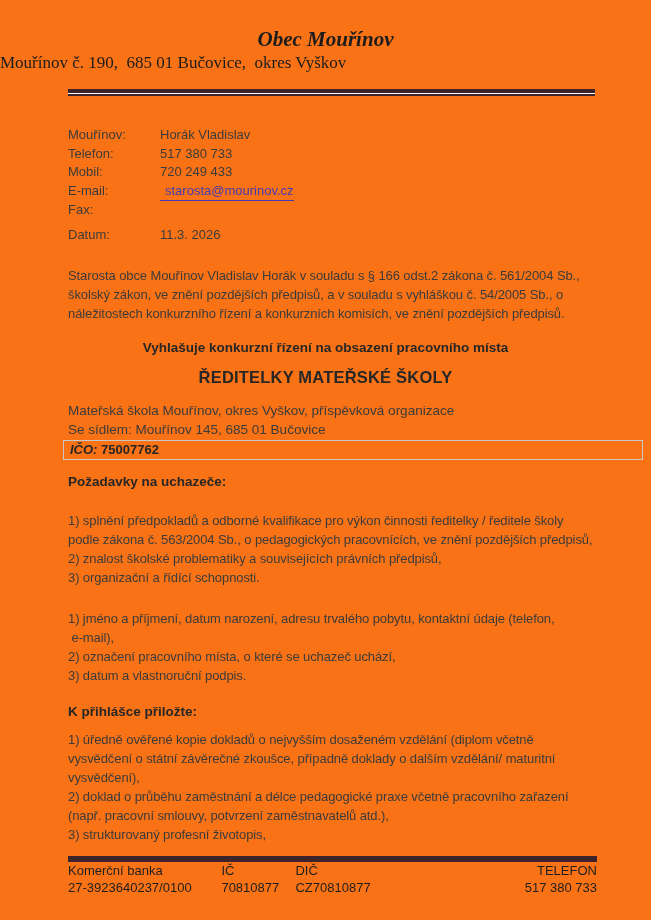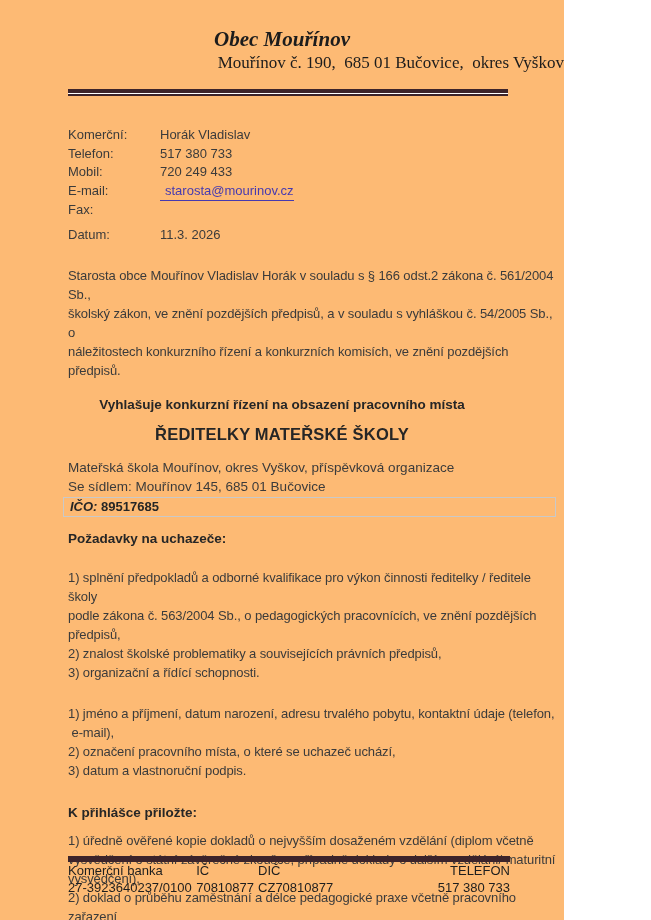--- a/index.html
+++ b/index.html
@@ -1,28 +1,28 @@
 <!DOCTYPE html>
 <html style="--accent: #3d242a; --link: #463ab0; --box_border: #c9c9c9;"><head>
 <meta charset="utf-8">
 <style>
   html,body { margin:0; padding:0; background:#ffffff; }
   .page {
-    position:relative; width:564px; height:920px; background:#fdba74;
+    position:relative; width:651px; height:920px; background:#f97316;
     font-family:"Liberation Sans","DejaVu Sans",sans-serif; color:#3b3b3b;
     overflow:hidden;
   }
   
   .doc-title {
     padding-top:27px; text-align:center;
     font-family:"Liberation Serif","DejaVu Serif",serif;
     font-weight:bold; font-style:italic; font-size:21px; line-height:24px; color:#1c1c1c;
   }
   .doc-subtitle {
-    text-align:right; font-family:"Liberation Serif","DejaVu Serif",serif;
+    text-align:left; font-family:"Liberation Serif","DejaVu Serif",serif;
     font-size:17px; line-height:23px; color:#1c1c1c; white-space:pre-wrap;
   }
   .double-rule {
     margin:15px 56px 0 68px; height:1px;
     border-top:4px solid var(--accent); border-bottom:2px solid var(--accent);
     background:#ffffff;
   }
   
   .contact { margin:30px 0 0 68px; font-size:13px; }
   .crow { display:flex; line-height:18.5px; }
@@ -41,21 +41,21 @@
   .position { margin-top:13px; text-align:center; font-weight:bold; font-size:16.5px; color:#262626; letter-spacing:0.2px; }
   .org-line  { margin:14px 0 0 68px; font-size:13.5px; line-height:19px; }
   .org-line2 { margin:0 0 0 68px; font-size:13.5px; line-height:19px; }
   .ico-box {
     margin:1px 8px 0 63px; border:1px solid var(--box_border);
     padding:1px 0 2px 6px; font-size:13px; font-weight:bold; color:#262626;
   }
   .ico-label { font-style:italic; }
   .sec-heading { margin:14px 0 0 68px; font-weight:bold; font-size:13.5px; color:#262626; }
   .sec-heading.h2 { margin-top:13px; }
-  .sec-heading.h3 { margin-top:25px; }
+  .sec-heading.h3 { margin-top:19px; }
   .list { }
   .list.l3 { margin-top:11px; }
   
   .footer {
     position:absolute; left:0; right:0; top:856px;
     font-family:Liberation Sans, sans-serif; color:#1e1e1e;
   }
   .footer-rule { margin:0 54px 0 68px; height:6px; background:var(--accent); }
   .footer-grid {
     margin:1px 54px 0 68px; display:grid;
@@ -70,21 +70,21 @@
 <body>
 
 <div class="page">
 
   <div class="doc-title">Obec Mouřínov</div>
   <div class="doc-subtitle">Mouřínov č. 190,  685 01 Bučovice,  okres Vyškov</div>
   <div class="double-rule"></div>
 
   <div class="contact">
     <div class="crow">
-      <span class="clabel">Komerční:</span>
+      <span class="clabel">Mouřínov:</span>
       <span class="cvalue">Horák Vladislav</span>
     </div>
     <div class="crow">
       <span class="clabel">Telefon:</span>
       <span class="cvalue">517 380 733</span>
     </div>
     <div class="crow">
       <span class="clabel">Mobil:</span>
       <span class="cvalue">720 249 433</span>
     </div>
@@ -106,21 +106,21 @@
 školský zákon, ve znění pozdějších předpisů, a v souladu s vyhláškou č. 54/2005 Sb., o
 náležitostech konkurzního řízení a konkurzních komisích, ve znění pozdějších předpisů.</div>
 
   <div class="announce">Vyhlašuje konkurzní řízení na obsazení pracovního místa</div>
   <div class="position">ŘEDITELKY MATEŘSKÉ ŠKOLY</div>
 
   <div class="org-line">Mateřská škola Mouřínov, okres Vyškov, příspěvková organizace</div>
   <div class="org-line2">Se sídlem: Mouřínov 145, 685 01 Bučovice</div>
   <div class="ico-box">
     <span class="ico-label">IČO:</span>
-    <span class="ico-value">89517685</span>
+    <span class="ico-value">75007762</span>
   </div>
 
   <div class="sec-heading">Požadavky na uchazeče:</div>
   <div class="body-text list">1) splnění předpokladů a odborné kvalifikace pro výkon činnosti ředitelky / ředitele školy
 podle zákona č. 563/2004 Sb., o pedagogických pracovnících, ve znění pozdějších předpisů,
 2) znalost školské problematiky a souvisejících právních předpisů,
 3) organizační a řídící schopnosti.</div>
 
   <div class="body-text list">1) jméno a příjmení, datum narození, adresu trvalého pobytu, kontaktní údaje (telefon,
  e-mail),

